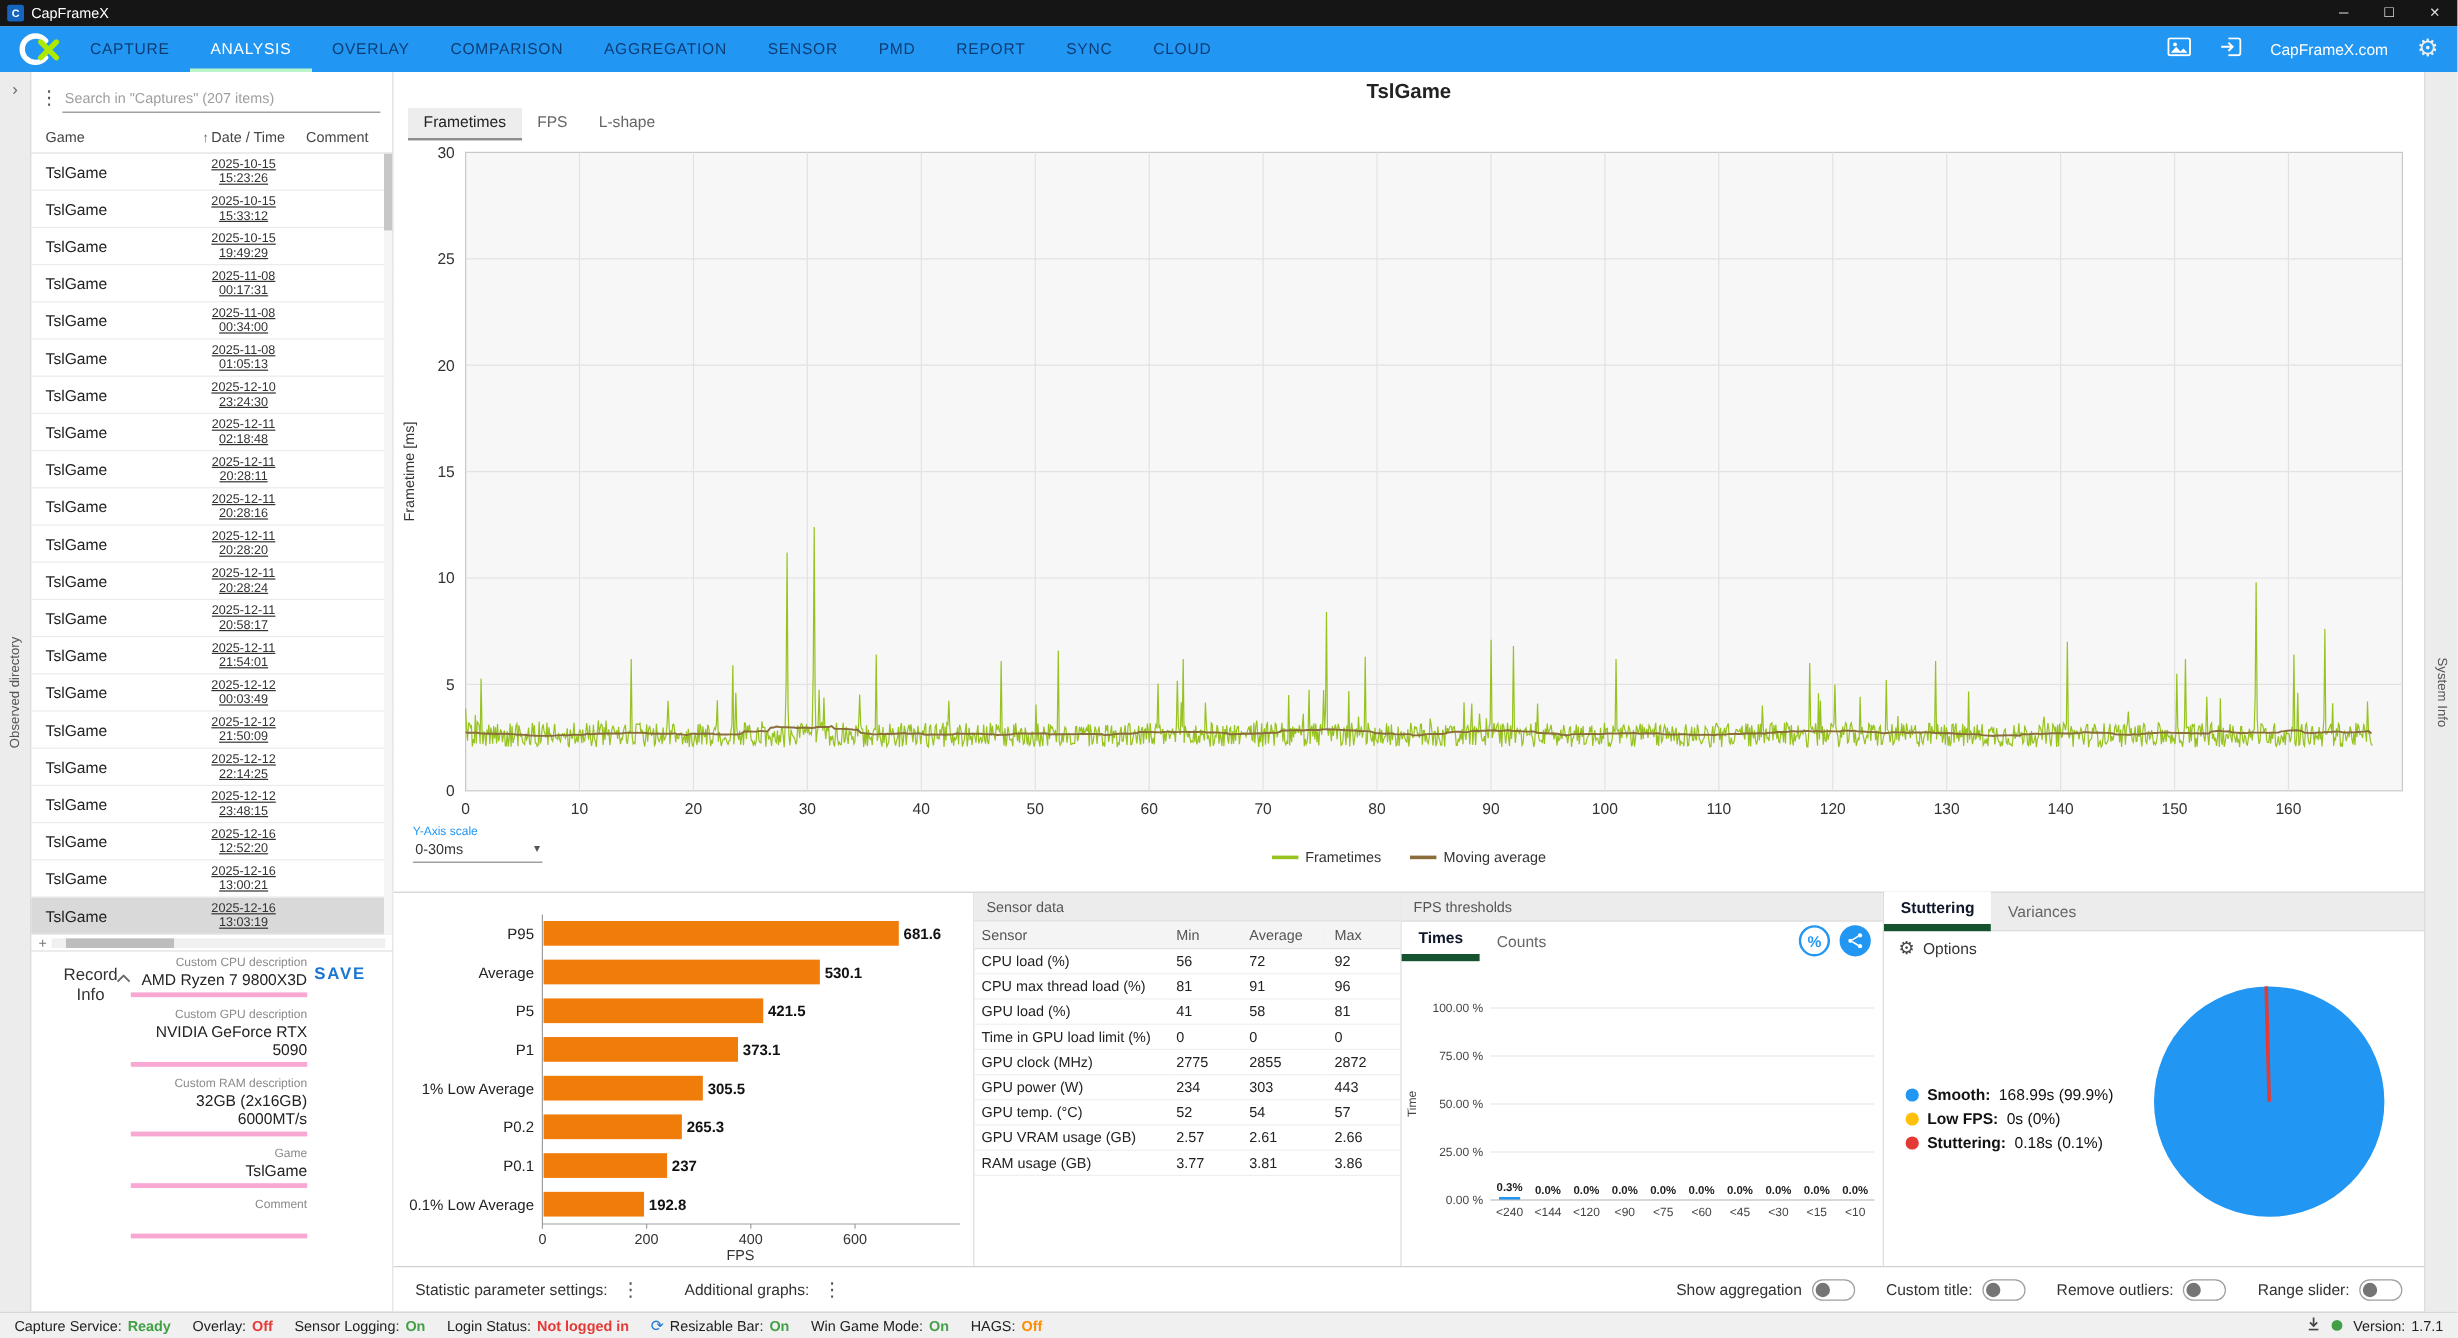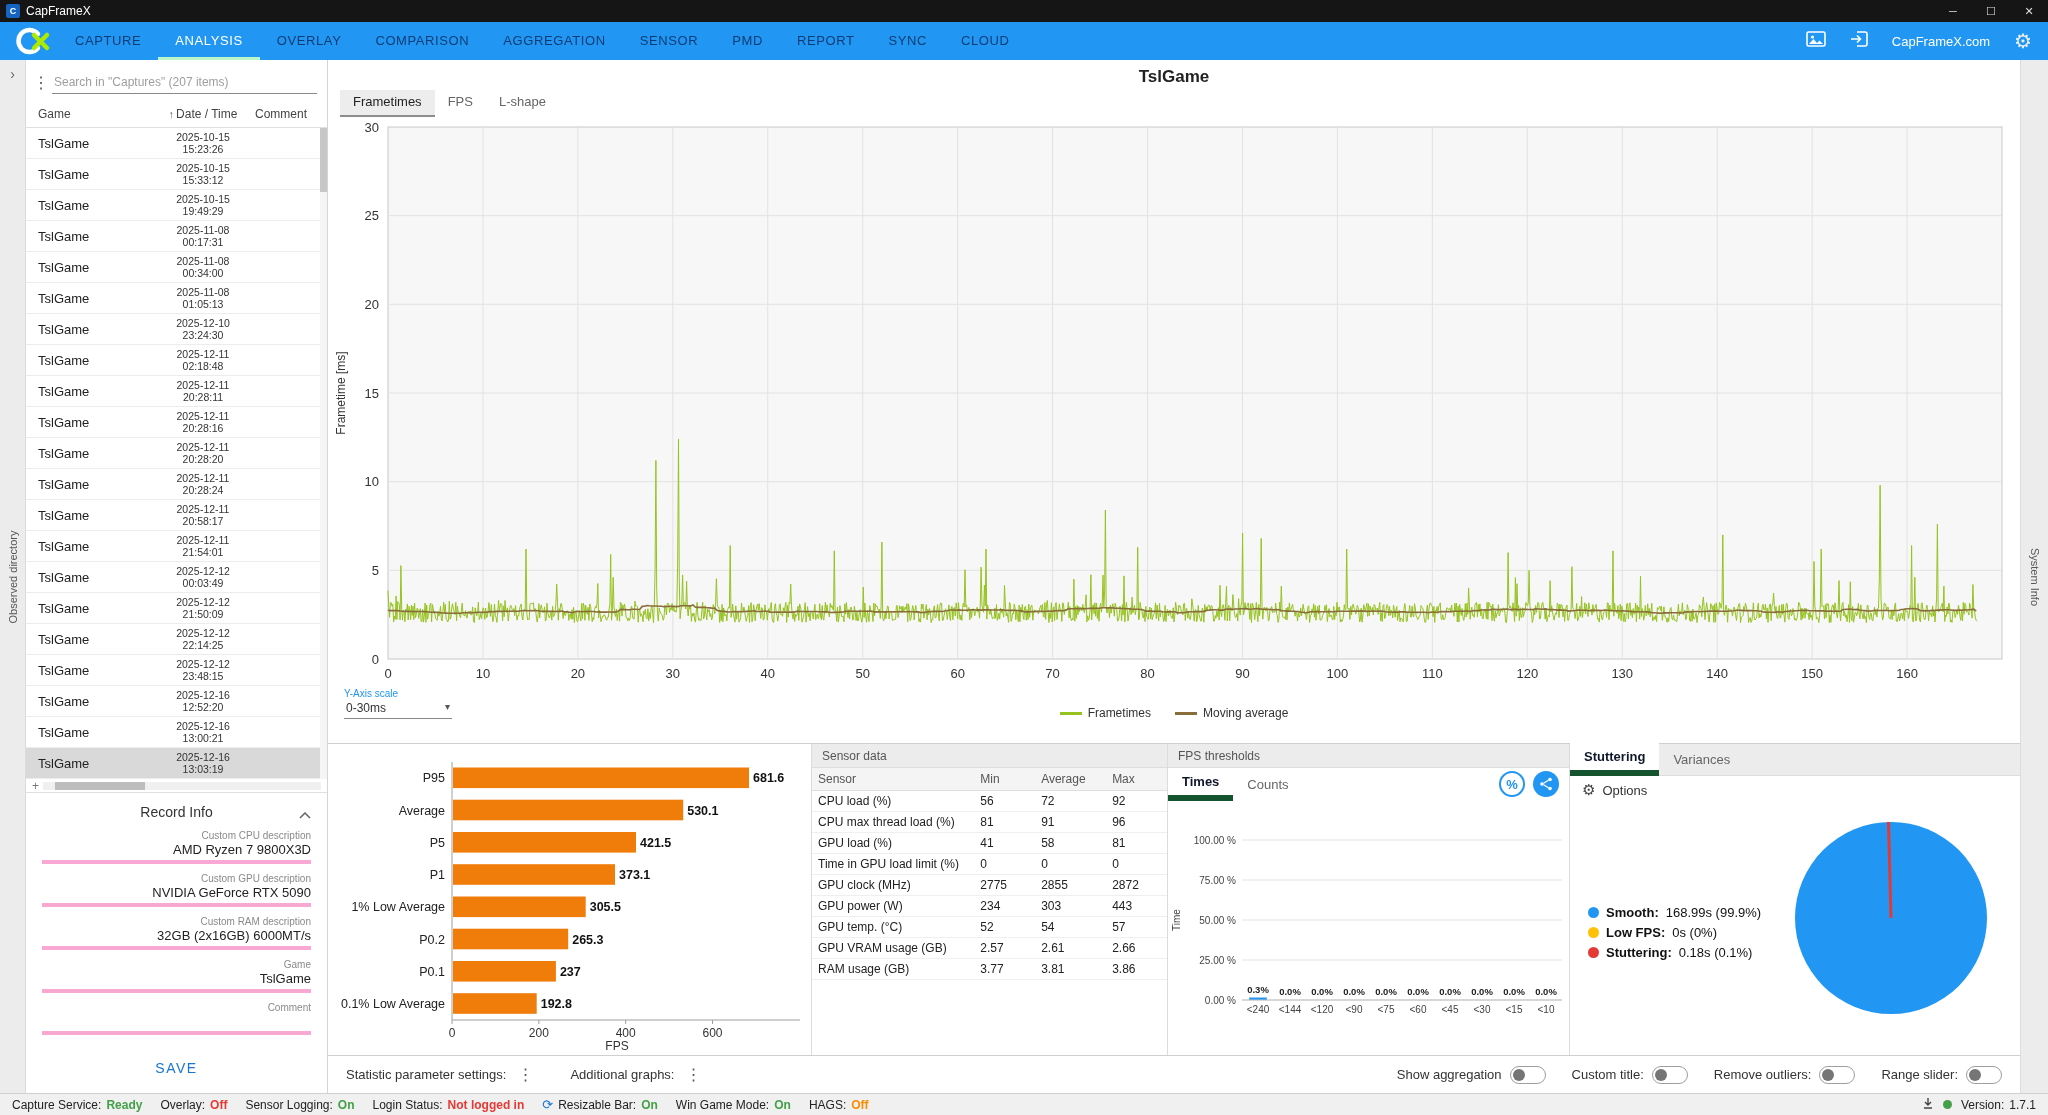--- a/index.html
+++ b/index.html
@@ -47,37 +47,37 @@
   .list-header { display:flex; font-size:12px; color:#444; padding:6px 0; border-bottom:1px solid #e0e0e0;
     height:28px; flex:0 0 auto; align-items:center; }
   .col-game { flex:1; padding-left:12px; }
   .col-date { width:104px; text-align:center; }
   .col-comment { width:72px; }
   .sort-arrow { font-size:11px; color:#666; margin-right:2px; }
   .capture-list { height:651px; overflow:hidden; position:relative; flex:0 0 auto; }
   .capture-row { display:flex; align-items:center; height:31px; border-bottom:1px solid #ececec; font-size:13px; }
   .capture-row.selected { background:#d9d9d9; }
   .row-game { flex:1; padding-left:12px; color:#222; }
-  .row-datetime { width:104px; text-align:center; font-size:10.5px; color:#333; line-height:1.18; }
+  .row-datetime { width:104px; text-align:center; font-size:10.5px; color:#333; line-height:1.18;text-decoration:underline; }
   .row-comment { width:72px; }
   .vscroll { position:absolute; right:0; top:0; width:7px; height:100%; background:#f5f5f5; }
   .vscroll-thumb { width:7px; height:64px; background:#c7c7c7; }
   .hscroll-row { height:14px; display:flex; align-items:center; padding:0 6px; gap:4px;
     border-bottom:1px solid #e0e0e0; flex:0 0 auto; }
   .plus { font-size:12px; color:#777; line-height:1; }
   .hscroll-track { flex:1; height:8px; background:#f0f0f0; position:relative; }
   .hscroll-thumb { position:absolute; left:12px; top:0; width:90px; height:8px; background:#bdbdbd; }
 
-  .record-info { flex:1; display:flex; flex-direction:column; padding:4px 16px 10px; min-height:0; }
+  .record-info { flex:1; display:flex; flex-direction:row; padding:4px 16px 10px; min-height:0; }
   .ri-header { position:relative; text-align:center; font-size:14px; color:#333; padding:7px 0 10px; }
   .ri-chevron { position:absolute; right:0; top:9px; }
   .ri-field { margin-bottom:9px; border-bottom:4px solid #f9a8d4;text-align:right; }
   .ri-label { font-size:10px; color:#8a8a8a; }
   .ri-value { font-size:13px; color:#222; min-height:18px; padding:1px 0 3px; }
-  .save-btn { margin-top:10px; text-align:center; color:#1976d2; font-weight:normal; font-size:14px;
+  .save-btn { margin-top:0; text-align:center; color:#1976d2; font-weight:bold; font-size:14px;
     letter-spacing:1.5px; padding:6px; cursor:default; }
 
   
   .main { flex:1; display:flex; flex-direction:column; background:#fff; min-width:0; }
   .chart-block { flex:1; position:relative; min-height:0; }
   .main-title { text-align:center; font-size:17px; font-weight:bold; color:#222; padding:7px 0 3px; }
   .chart-tabs { display:flex; padding-left:12px; height:27px; }
   .chart-tabs .tab { font-size:13px; color:#666; padding:4px 13px; cursor:default; }
   .chart-tabs .tab.active { background:#ededed; border-bottom:2px solid #8d8d8d; color:#222; }
   .chartbox { margin:2px 0 0 2px; }

